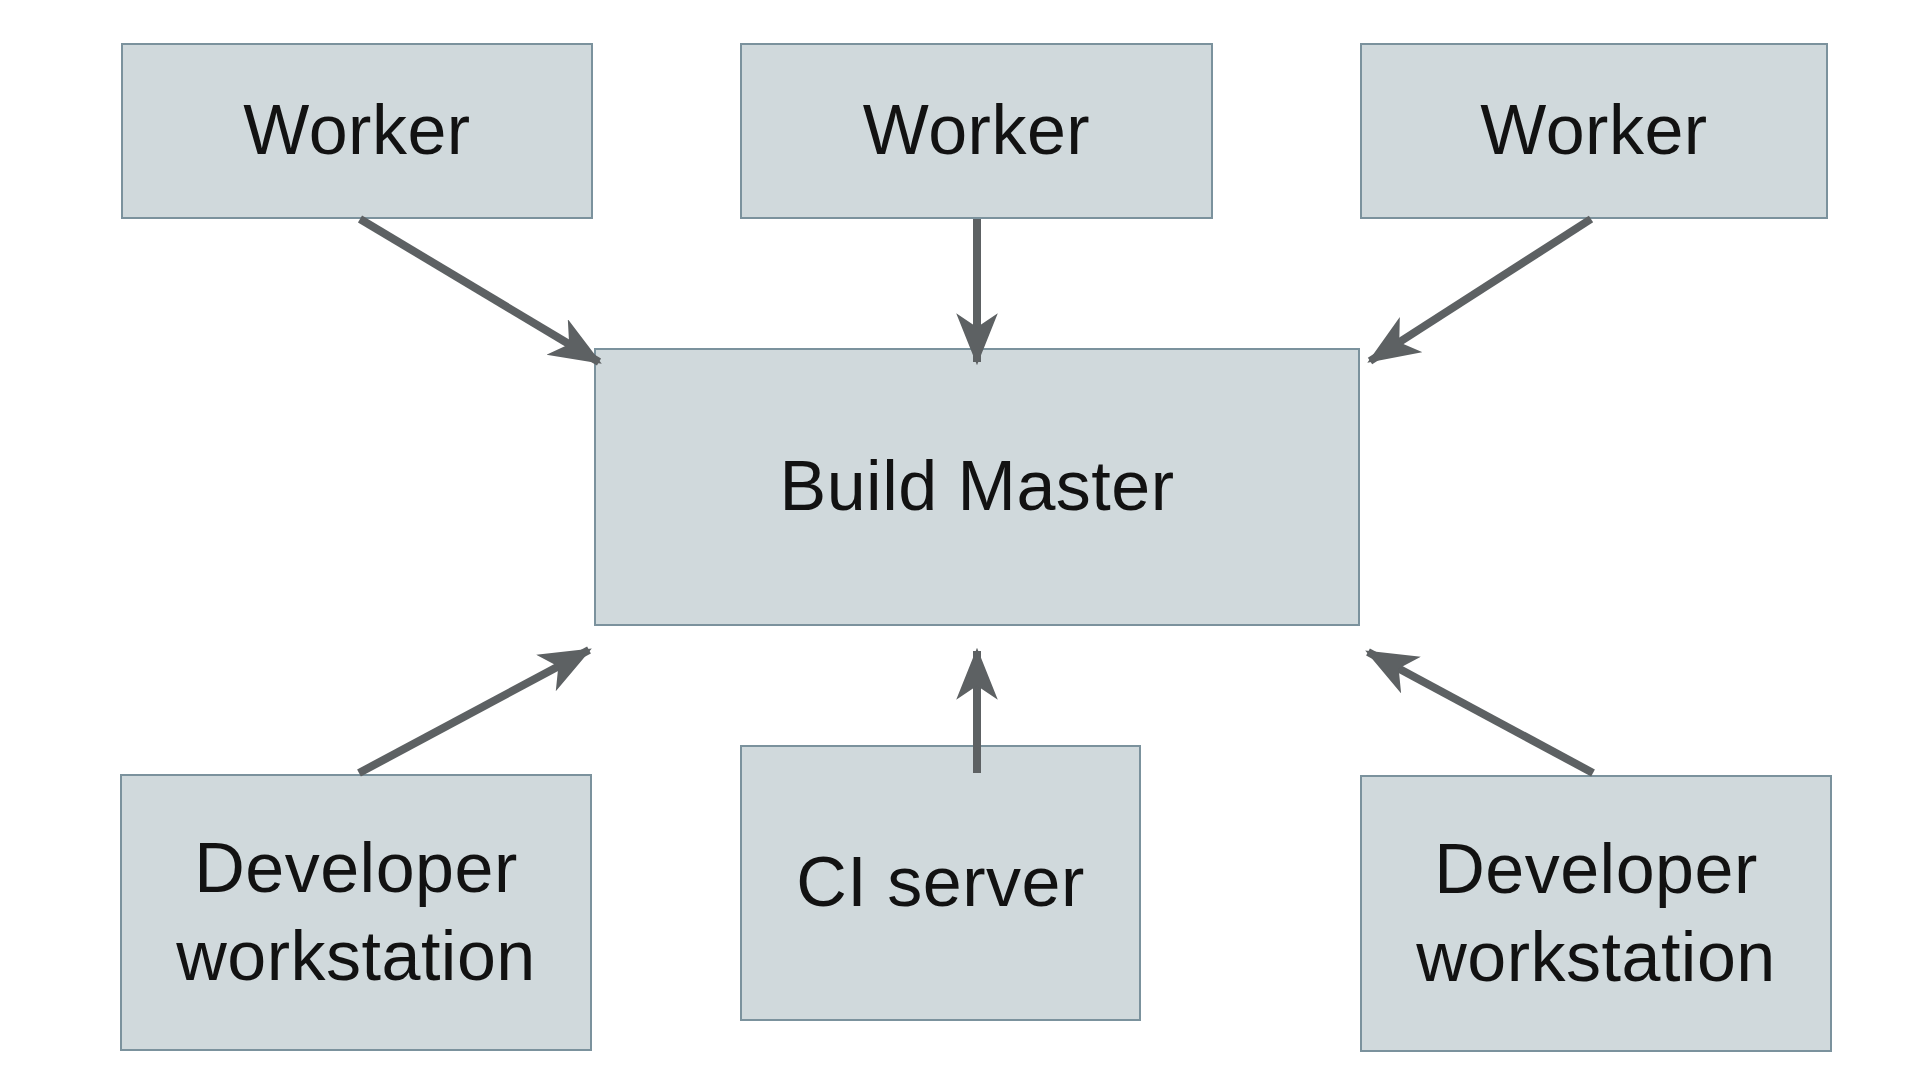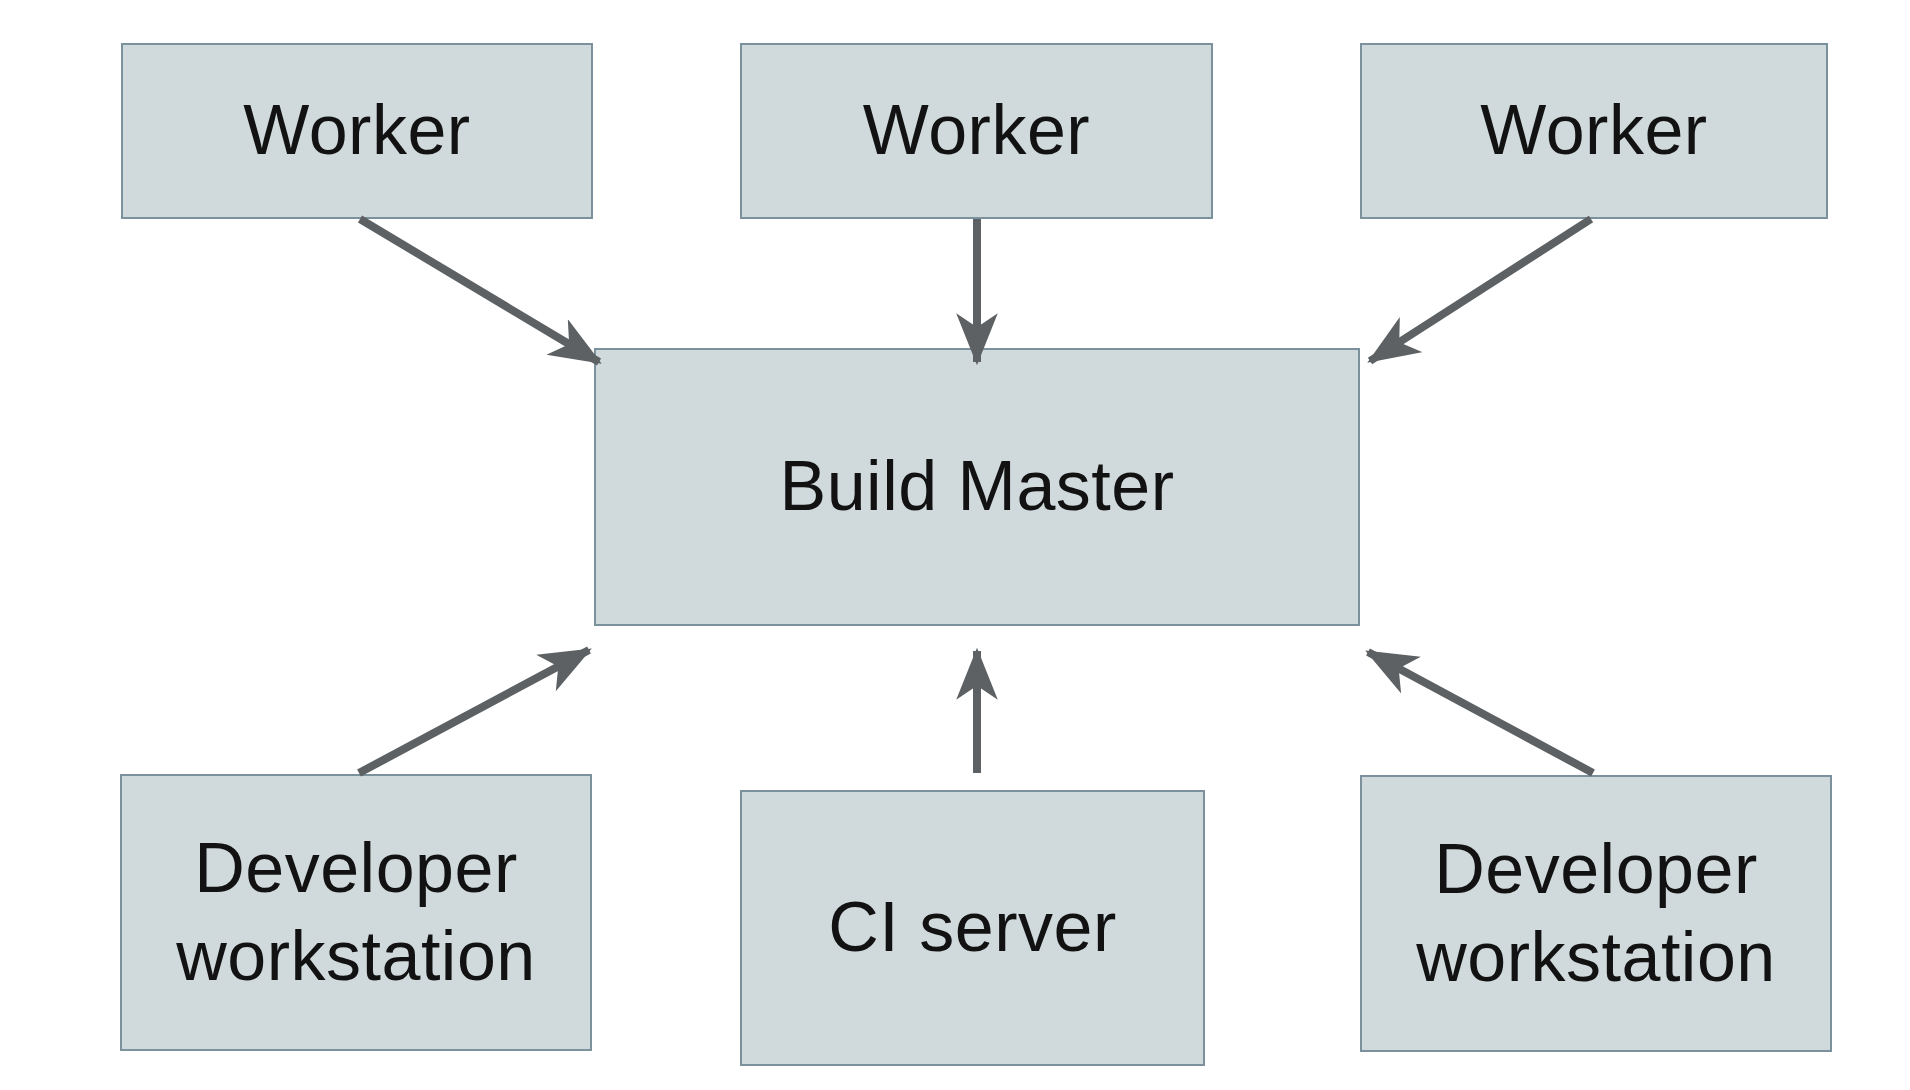--- a/index.html
+++ b/index.html
@@ -38,21 +38,21 @@
     letter-spacing: 0.5px;
   }
   
   .n-worker1 { left: 121px; top: 43px;  width: 472px; height: 176px; }
   .n-worker2 { left: 740px; top: 43px;  width: 473px; height: 176px; }
   .n-worker3 { left: 1360px; top: 43px; width: 468px; height: 176px; }
   
   .n-build-master { left: 594px; top: 348px; width: 766px; height: 278px; }
   
   .n-dev-left  { left: 120px;  top: 774px; width: 472px; height: 277px; }
-  .n-ci-server { left: 740px;  top: 790px; width: 465px; height: 276px; }
+  .n-ci-server { left: 740px;  top: 745px; width: 401px; height: 276px; }
   .n-dev-right { left: 1360px; top: 775px; width: 472px; height: 277px; }
 
   .arrow-layer {
     position: absolute;
     left: 0; top: 0;
     width: 1910px;
     height: 1090px;
     pointer-events: none;
   }
   .edge {

